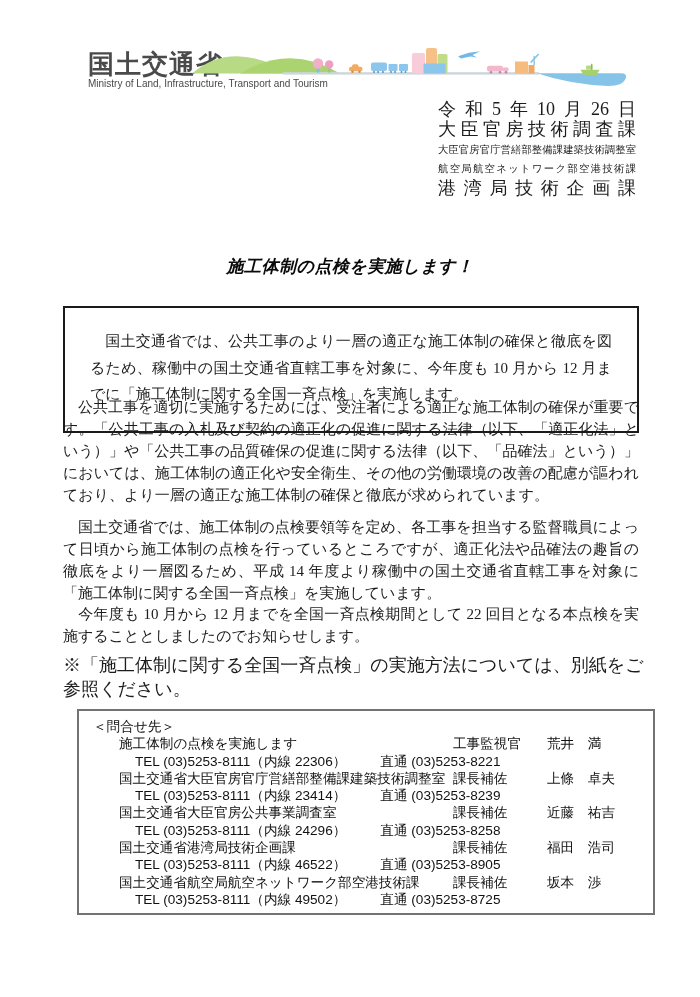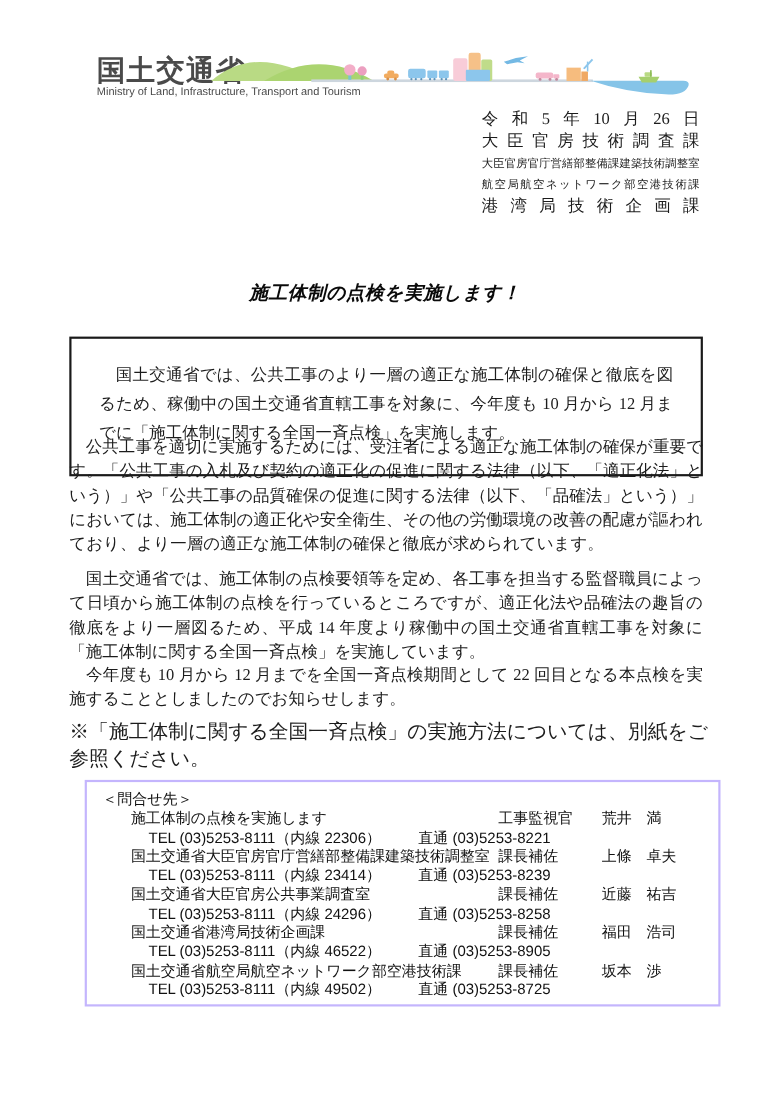--- a/index.html
+++ b/index.html
@@ -27,21 +27,21 @@
 
   
   .issuer {
     right:64px; top:100px; width:198px;
     color:#1c1c1c;
   }
   .issuer-line {
     text-align:justify; text-align-last:justify; -moz-text-align-last:justify;
     line-height:19.8px; white-space:nowrap;
   }
-  .issuer-lg { font-size:15px; }
+  .issuer-lg { font-size:18px; }
   .issuer-sm { font-size:10.3px; }
 
   
   .doc-title {
     left:0; top:255px; width:700px; text-align:center;
     font-family:"Liberation Sans","DejaVu Sans",sans-serif;
     font-weight:bold; font-size:17px; line-height:24px;
     letter-spacing:0.5px; color:#0a0a0a; margin:0;font-style:italic;
   }
 
@@ -62,21 +62,21 @@
     text-align:justify; text-justify:inter-ideograph;
   }
   .p1 { top:397px; }
   .p2 { top:517px; }
   .p3 { top:604px; }
   .note { left:63px; top:653px; width:590px; margin:0; font-size:18px; }
 
   
   .contact-box {
     left:77px; top:709px; width:578px; height:206px; box-sizing:border-box;
-    border:2px solid #c4b5fd; padding:7px 8px 0 2px;
+    border:2px solid #737373; padding:7px 8px 0 2px;
     font-family:"Liberation Sans","DejaVu Sans",sans-serif;
     font-size:13.6px; line-height:17.3px; color:#111;
   }
   .contact-heading { margin-left:12px; white-space:nowrap; }
   .contact-row { margin-left:38px; }
   .c-line1 {
     display:grid; grid-template-columns:334px 94px auto;
     white-space:nowrap;
   }
   .c-line2 { display:flex; gap:34px; margin-left:16px; white-space:nowrap; }

